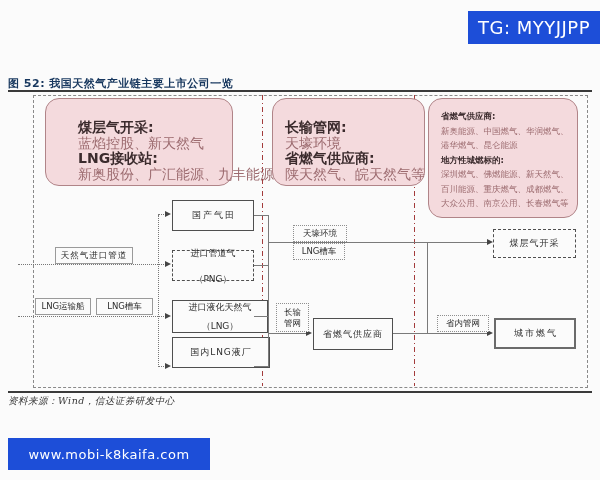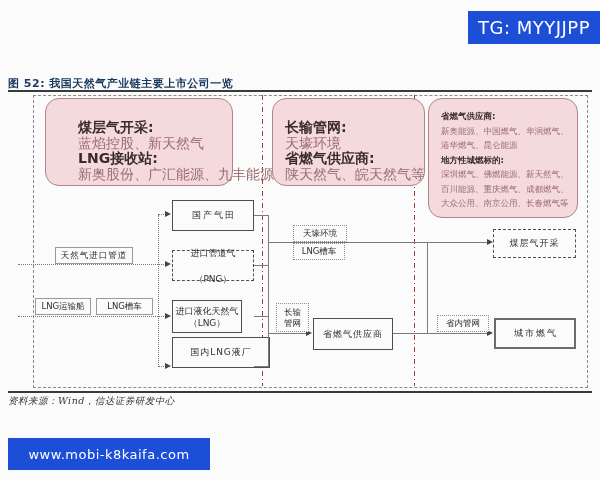--- a/index.html
+++ b/index.html
@@ -103,21 +103,21 @@
     <span>LNG槽车</span>
   </div>
 
   <div class="abs box solid" style="left:172px;top:200px;width:82px;height:31px;">
     <span class="sp">国产气田</span>
   </div>
   <div class="abs box dashedb" style="left:172px;top:250px;width:82px;height:31px;line-height:12px;gap:14px;">
     <span>进口管道气</span>
     <span>（PNG）</span>
   </div>
-  <div class="abs box solid" style="left:172px;top:300px;width:70px;height:33px;line-height:12px;">
+  <div class="abs box solid" style="left:172px;top:300px;width:96px;height:33px;line-height:12px;justify-content:space-between;">
     <span>进口液化天然气</span>
     <span>（LNG）</span>
   </div>
   <div class="abs box solid" style="left:172px;top:337px;width:98px;height:31px;">
     <span class="sp1">国内LNG液厂</span>
   </div>
 
   <div class="abs line-h" style="left:254px;top:215px;width:14px;"></div>
   <div class="abs line-h" style="left:254px;top:265px;width:14px;"></div>
   <div class="abs line-h" style="left:254px;top:316px;width:14px;"></div>

